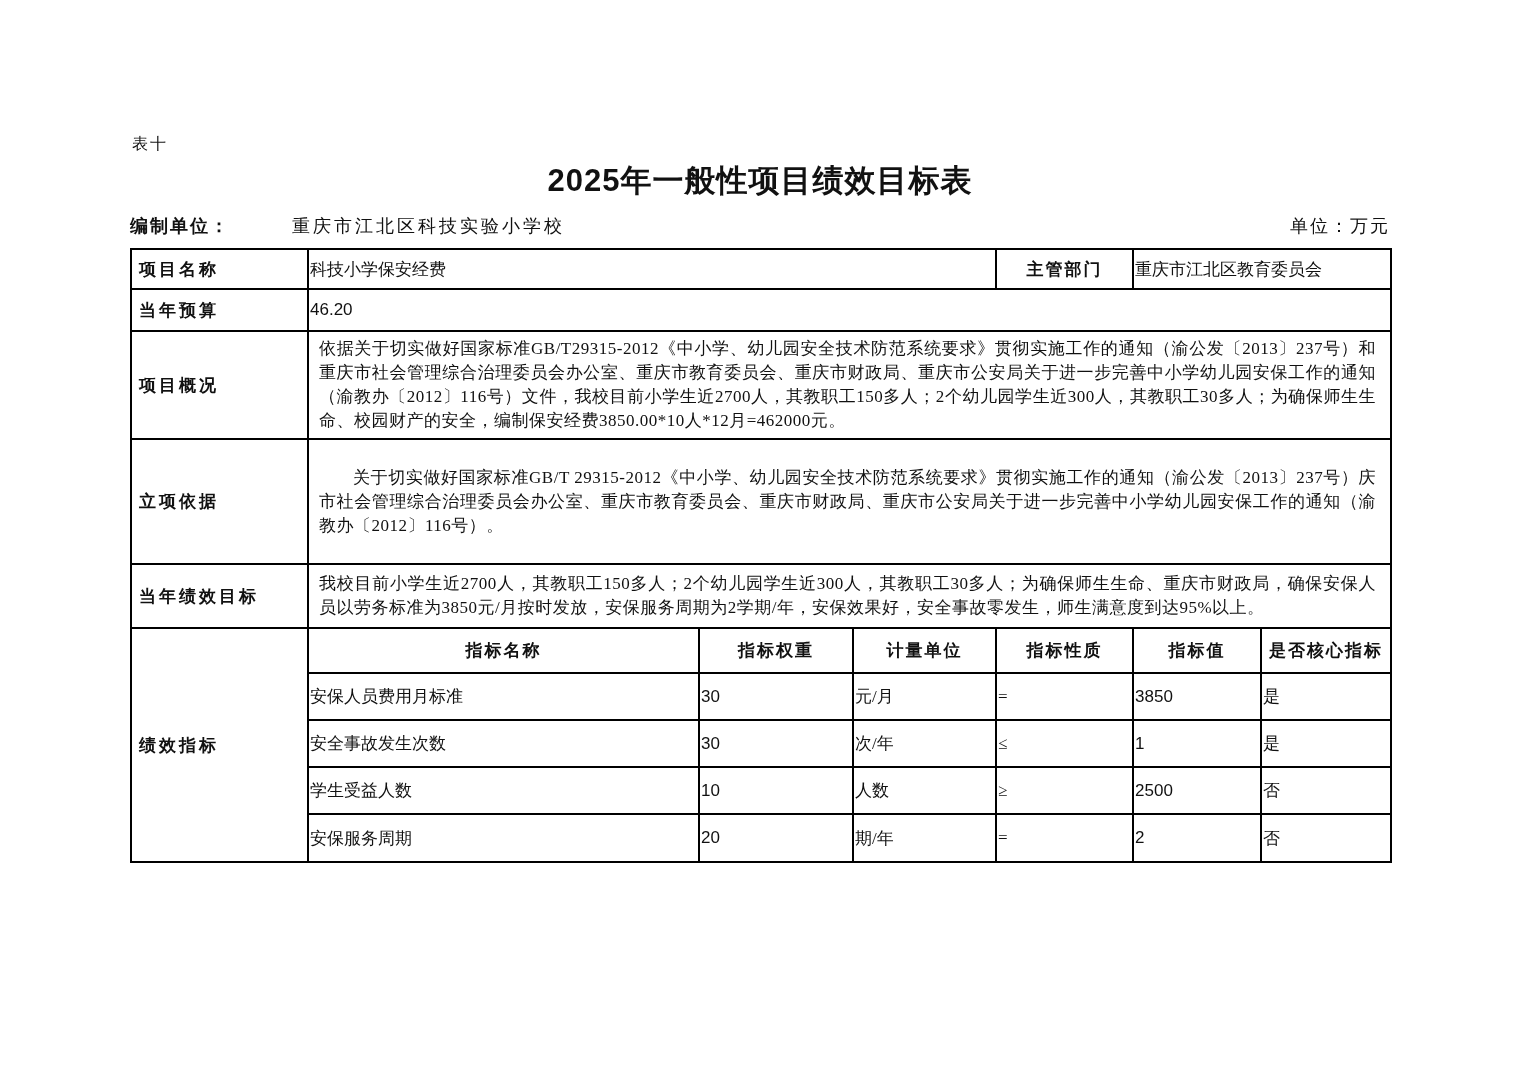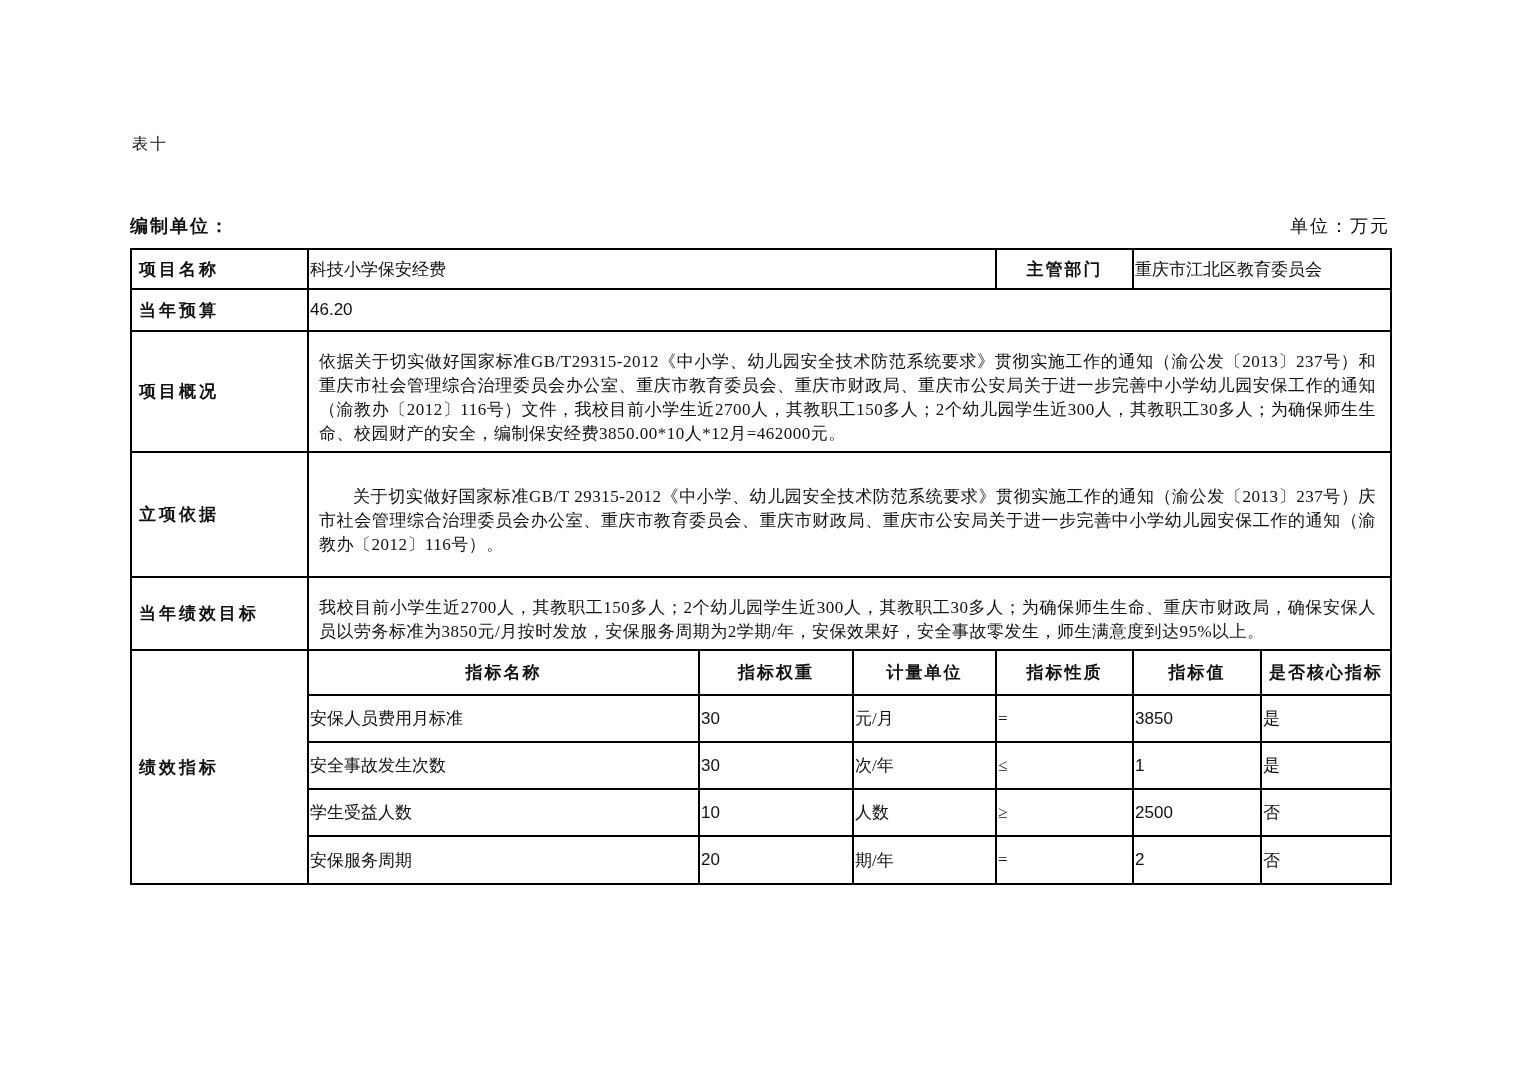--- a/index.html
+++ b/index.html
@@ -66,43 +66,45 @@
   }
   .ctr { }
   .hdr {
     font-weight: bold;
     text-align: center;
     letter-spacing: 2px;
     border-radius: 19px;
   }
   .txt {
     text-align: justify;
-    padding: 18px 14px 5px 10px;
+    padding: 5px 14px 5px 10px;
     line-height: 24px;
     letter-spacing: 0.5px;
   }
   .indent { text-indent: 2em; }
   .num {
     font-family: "Liberation Sans", "DejaVu Sans", sans-serif;
     font-size: 17px;
     letter-spacing: 0;
   }
   .budget { font-size: 18px; }
 </style>
 </head>
 <body>
 
 <div class="page">
 
   <div class="page-tag">表十</div>
 
+  <div class="doc-title">2025年一般性项目绩效目标表</div>
 
   <div class="meta-row">
     <div class="meta-left">
       <span class="meta-label">编制单位：</span>
+      <span class="meta-value">重庆市江北区科技实验小学校</span>
     </div>
     <div class="meta-unit">单位：万元</div>
   </div>
 
   <table class="form">
     <colgroup>
       <col style="width:177px">
       <col style="width:391px">
       <col style="width:154px">
       <col style="width:143px">

